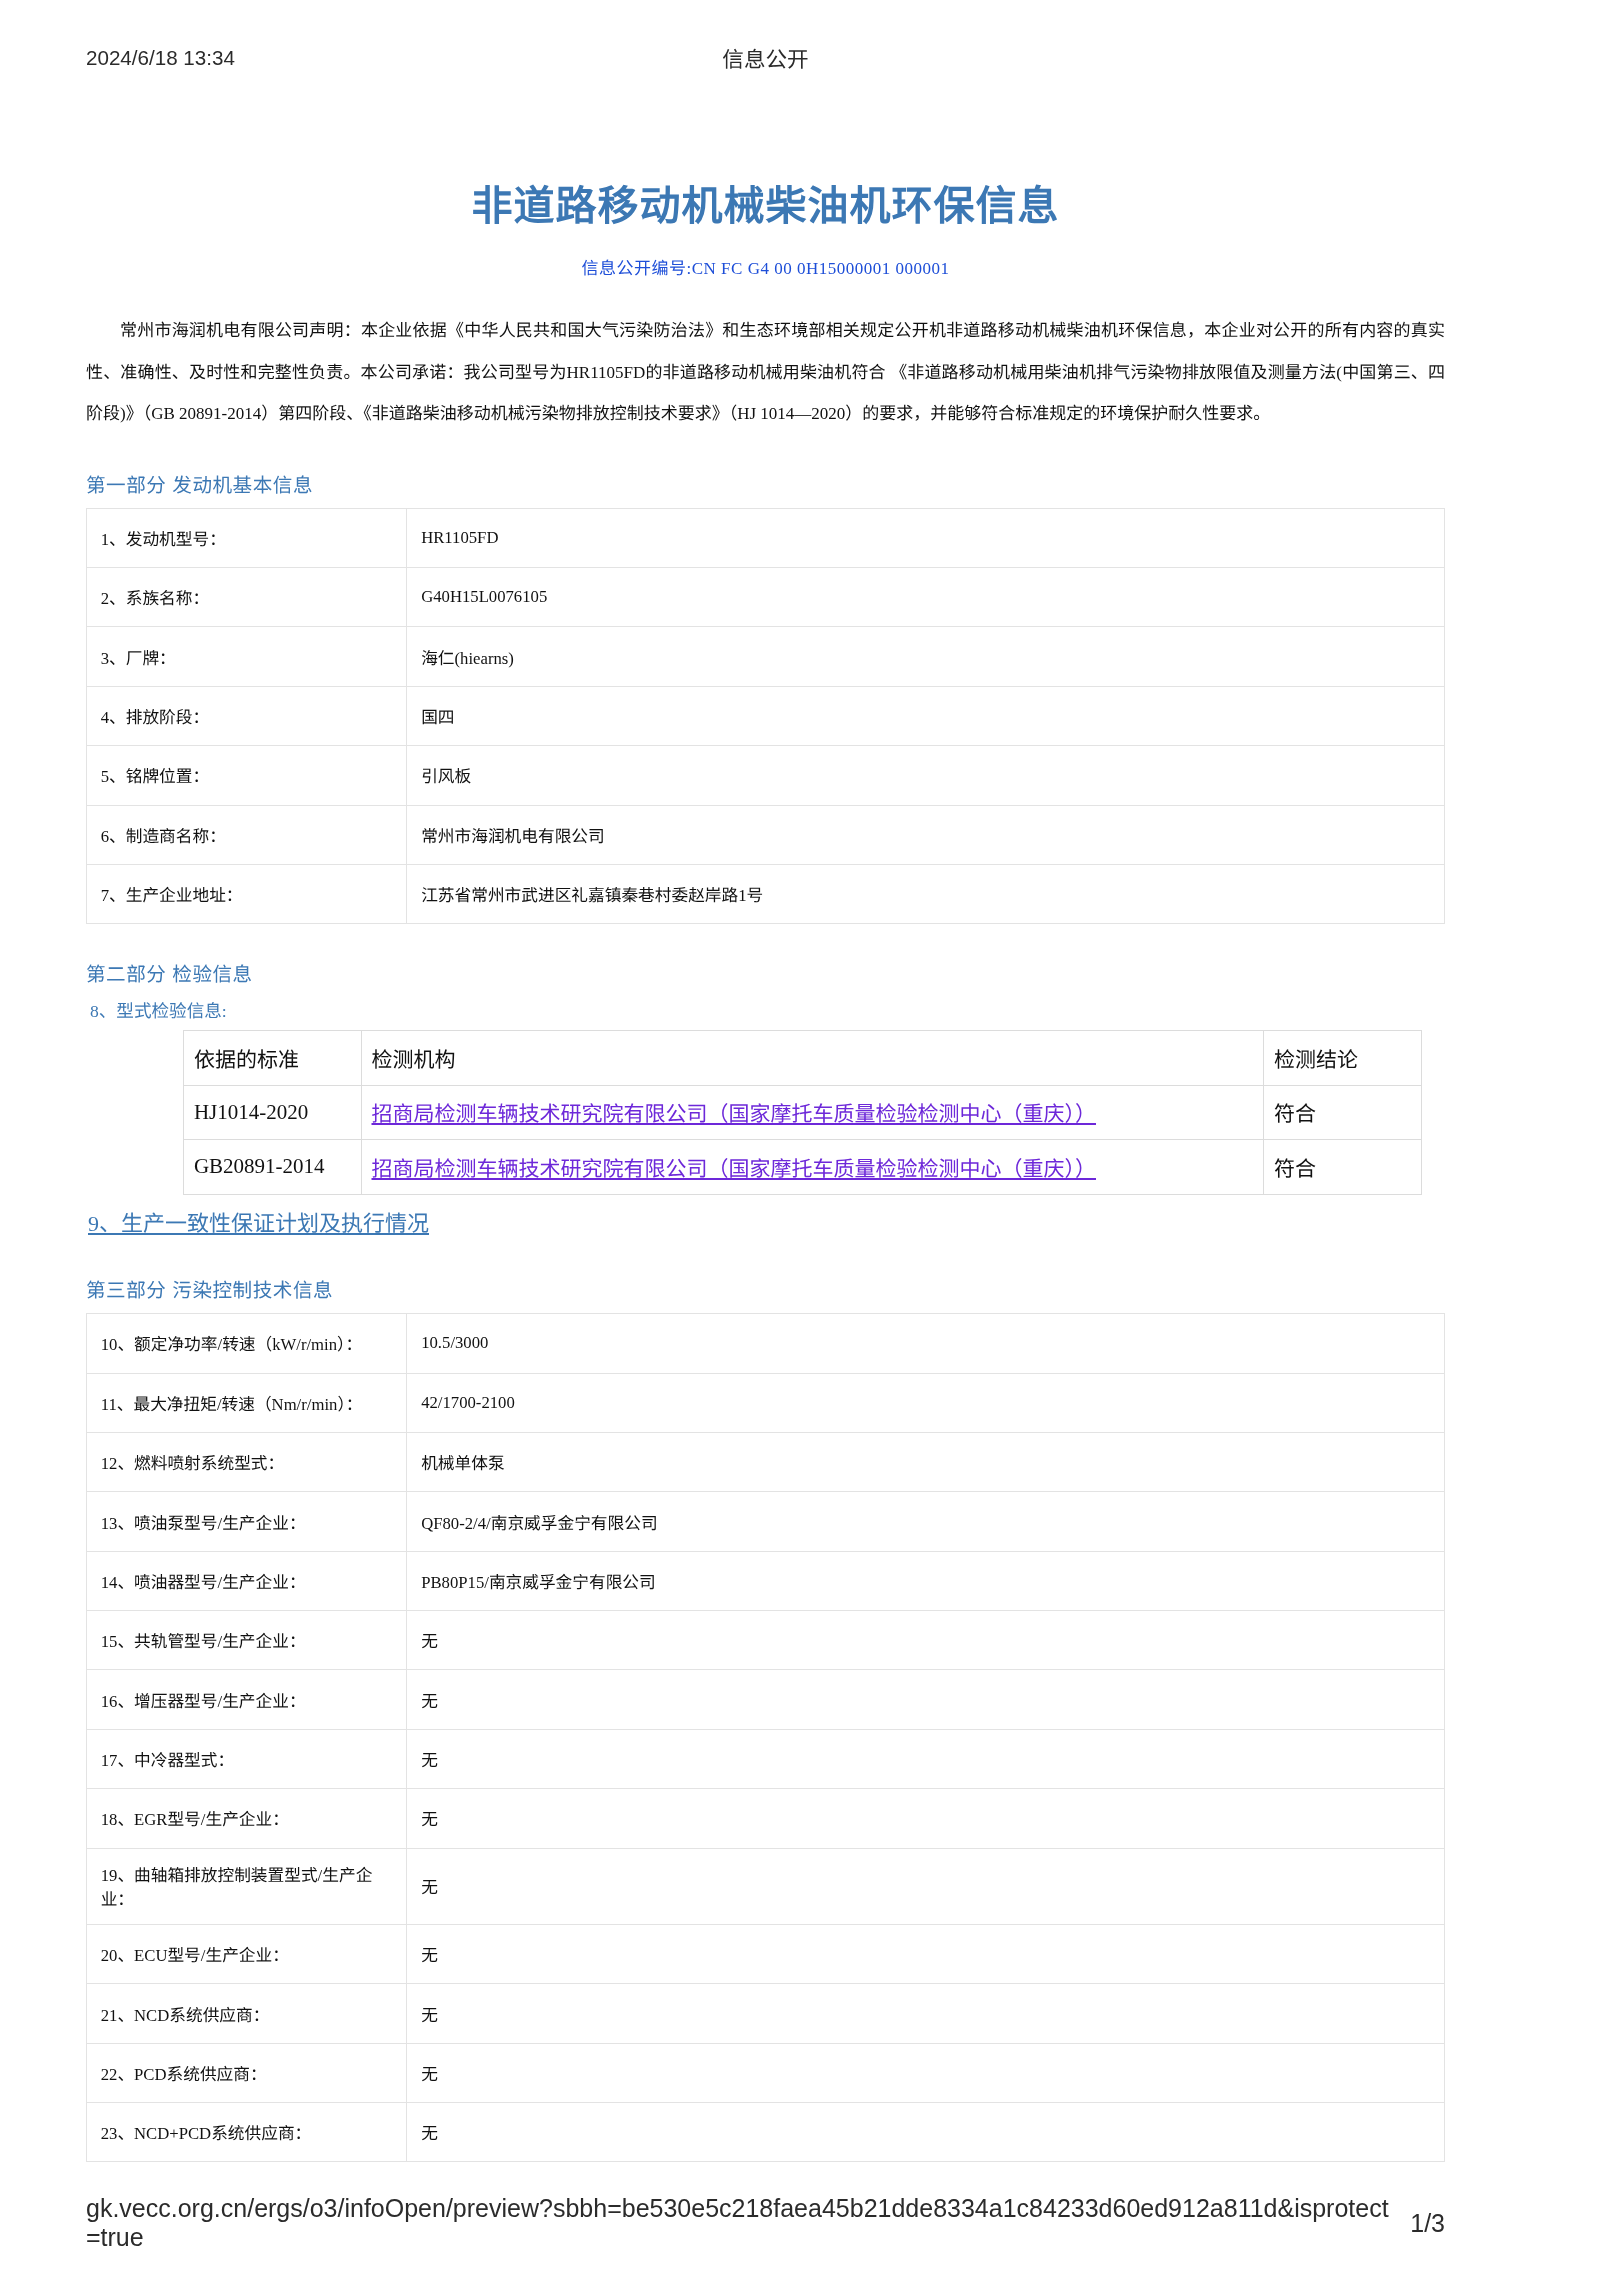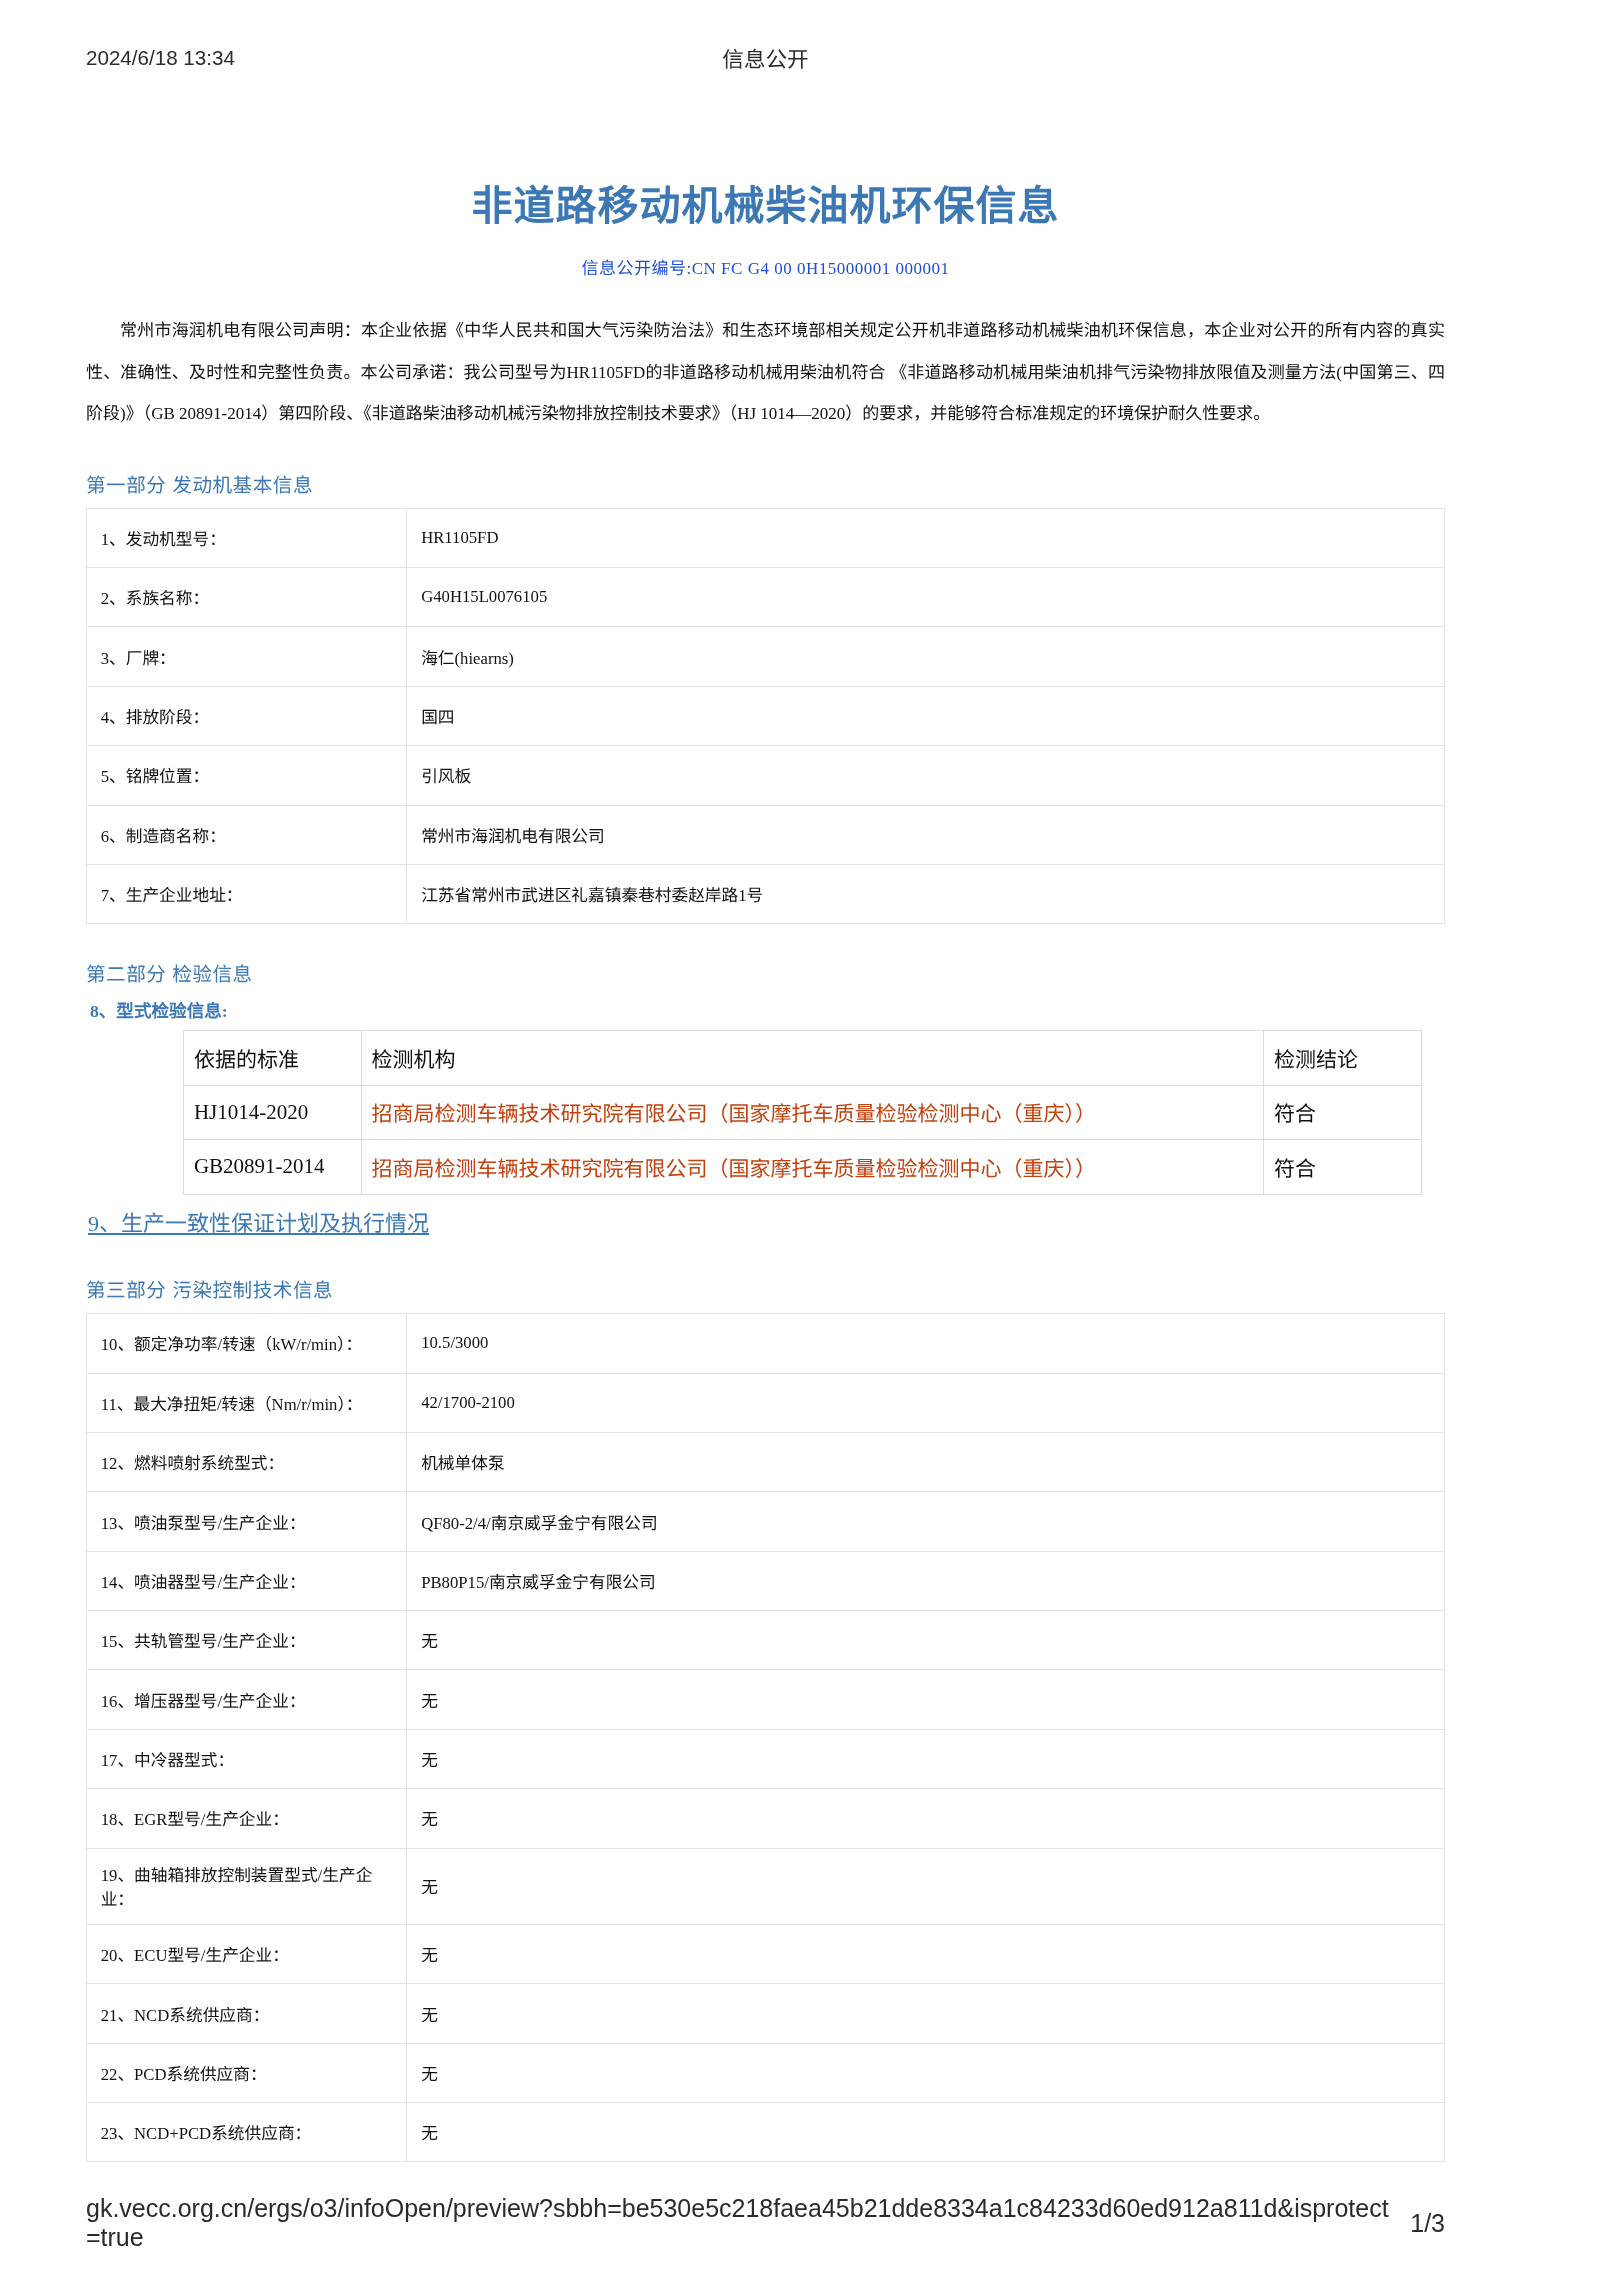--- a/index.html
+++ b/index.html
@@ -80,21 +80,20 @@
     margin-top: 34px;
     margin-bottom: 9.8px;
     font-weight: normal;
     letter-spacing: 0.5px;
   }
   .sub-label {
     color: #3c78b4;
     font-size: 17.6px;
     margin: 5.9px 0 7.8px 3.9px;
     font-family: "Liberation Serif", serif;
-    font-weight: bold;
   }
   .link-line {
     color: #3c78b4;
     font-size: 22px;
     margin: 9.8px 0 3.9px 2px;
     text-decoration: underline;
     display: inline-block;
     font-family: "Liberation Serif", serif;
     cursor: pointer;
   }
@@ -141,21 +140,22 @@
     padding: 11.8px 9.8px;
     text-align: left;
     font-weight: normal;
     color: #111;
     height: 25.5px;
   }
   table.insp .c-std { width: 157px; }
   table.insp .c-org { width: 882px; }
   table.insp .c-res { width: 137px; }
   table.insp a.org {
-    color: #c2410c;
+    color: #6d28d9;
+    text-decoration: underline;
     cursor: pointer;
   }
   
   .print-footer {
     position: absolute;
     left: 86px;
     right: 86px;
     bottom: 41px;
     display: flex;
     align-items: center;

